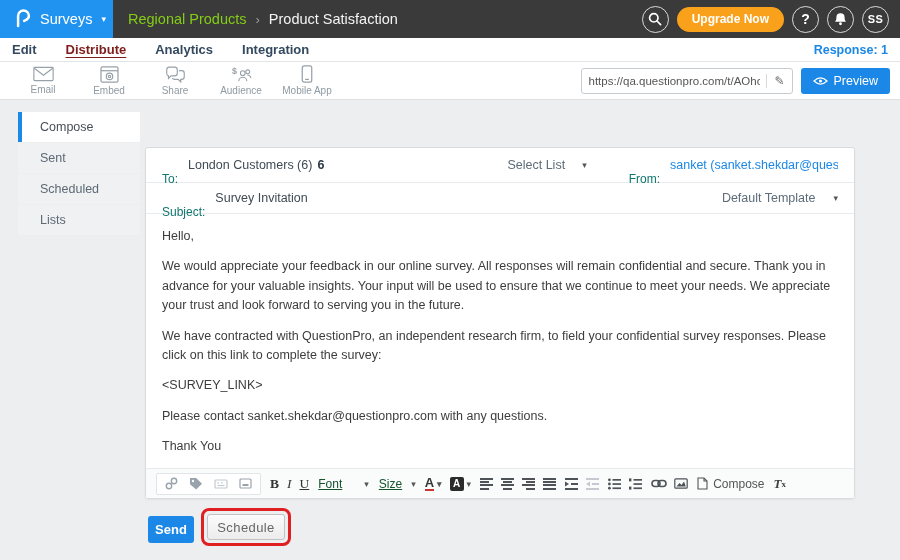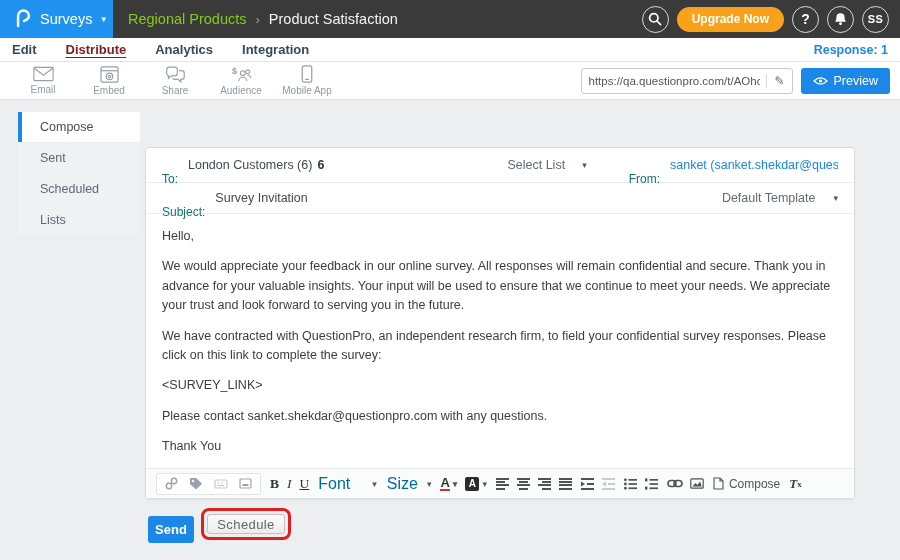--- a/index.html
+++ b/index.html
@@ -69,40 +69,40 @@
   .editor-bar { height:30px; background:#fafbfb; border-top:1px solid #e7e9eb; display:flex; align-items:center; padding:0 10px; }
   .grp { display:flex; align-items:center; margin-left:9px; }
   .grp:first-child { margin-left:0; }
   .grp-box { border:1px solid #e2e5e7; background:#fff; border-radius:2px; padding:3px 8px; display:flex; gap:11px; align-items:center; }
   .tbtn { display:flex; align-items:center; justify-content:center; cursor:pointer; color:#4d5357; background:none; border:none; padding:0; font-family:"Liberation Sans",sans-serif; }
   .tbtn.dim { color:#c4cad0; }
   .tb-b { font-family:"Liberation Serif",serif; font-weight:700; font-size:13.5px; color:#333; }
   .tb-i { font-family:"Liberation Serif",serif; font-style:italic; font-size:13.5px; color:#333; }
   .tb-u { font-family:"Liberation Serif",serif; font-size:13.5px; color:#333; text-decoration:underline; }
   .grp .sp { margin-left:8px; }
-  .dd-label { font-size:16px; color:#0369a1; }
+  .dd-label { font-size:12px; color:#14532d;text-decoration:underline; }
   .dd-font { display:flex; align-items:center; gap:22px; cursor:pointer; }
   .dd-size { display:flex; align-items:center; gap:9px; cursor:pointer; margin-left:10px; }
   .tcolor { font-size:13px; font-weight:700; color:#333; display:flex; align-items:center; gap:3px; cursor:pointer; }
   .bgcolor { display:flex; align-items:center; gap:3px; cursor:pointer; margin-left:8px; }
   .bgcolor .abox { width:14px; height:14px; background:#2b2b2b; border-radius:2px; color:#fff; font-size:10px; font-weight:700; display:flex; align-items:center; justify-content:center; }
   .ic-lines { width:13px; height:12px; display:inline-block; background-repeat:no-repeat; }
   .al-left  { background-image:linear-gradient(#4d5357,#4d5357),linear-gradient(#4d5357,#4d5357),linear-gradient(#4d5357,#4d5357),linear-gradient(#4d5357,#4d5357); background-size:13px 2px,9px 2px,13px 2px,9px 2px; background-position:0 0,0 3.3px,0 6.6px,0 10px; }
   .al-center{ background-image:linear-gradient(#4d5357,#4d5357),linear-gradient(#4d5357,#4d5357),linear-gradient(#4d5357,#4d5357),linear-gradient(#4d5357,#4d5357); background-size:13px 2px,9px 2px,13px 2px,9px 2px; background-position:0 0,50% 3.3px,0 6.6px,50% 10px; }
   .al-right { background-image:linear-gradient(#4d5357,#4d5357),linear-gradient(#4d5357,#4d5357),linear-gradient(#4d5357,#4d5357),linear-gradient(#4d5357,#4d5357); background-size:13px 2px,9px 2px,13px 2px,9px 2px; background-position:0 0,100% 3.3px,0 6.6px,100% 10px; }
   .al-just  { background-image:linear-gradient(#4d5357,#4d5357),linear-gradient(#4d5357,#4d5357),linear-gradient(#4d5357,#4d5357),linear-gradient(#4d5357,#4d5357); background-size:13px 2px,13px 2px,13px 2px,13px 2px; background-position:0 0,0 3.3px,0 6.6px,0 10px; }
   .src-grp { display:flex; align-items:center; gap:5px; cursor:pointer; color:#555; }
   .src-label { font-size:12px; color:#555; }
   .tx { font-family:"Liberation Serif",serif; font-style:italic; font-weight:600; font-size:13px; color:#3e3e3e; cursor:pointer; }
   .tx sub { font-size:9px; font-style:normal; }
 
   
   .send-btn { position:absolute; left:148px; top:416px; width:46px; height:27px; background:#1b87e6; color:#fff; border:none; border-radius:3px; font-size:13px; font-weight:600; cursor:pointer; font-family:"Liberation Sans",sans-serif; }
   .schedule-ring { position:absolute; left:201px; top:408px; border:3px solid #e02020; border-radius:8px; padding:3px; }
-  .schedule-btn { width:78px; height:20px; background:linear-gradient(#fbfbfb,#ececec); border:1px solid #c2c2c2; border-radius:3px; color:#666; font-size:13px; letter-spacing:.4px; cursor:pointer; font-family:"Liberation Sans",sans-serif; }
+  .schedule-btn { width:78px; height:26px; background:linear-gradient(#fbfbfb,#ececec); border:1px solid #c2c2c2; border-radius:3px; color:#666; font-size:13px; letter-spacing:.4px; cursor:pointer; font-family:"Liberation Sans",sans-serif; }
 </style>
 </head>
 <body>
 
 <div class="app">
 
   <header class="topbar">
     <div class="logo-block">
       <span style="display:flex;">
         <svg width="17" height="22" viewBox="0 0 22 28" fill="none" stroke="#fff" stroke-width="3.2" stroke-linecap="round">

